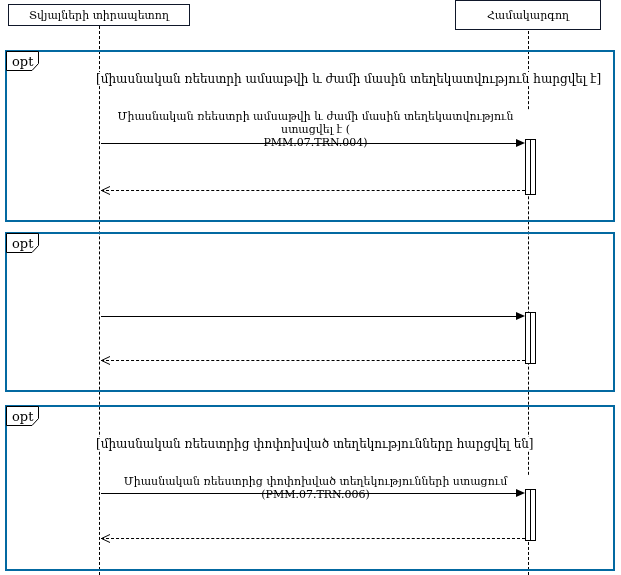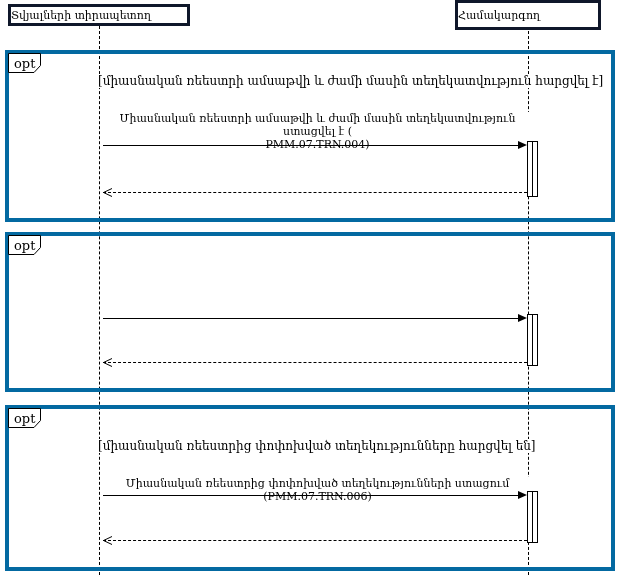--- a/index.html
+++ b/index.html
@@ -15,30 +15,31 @@
   }
   .lifeline {
     position: absolute;
     top: 26px;
     height: 549px;
     width: 0;
     border-left: 1px dashed #000;
   }
   .actor-box {
     position: absolute;
-    border: 3px solid #0f172a;
+    border: 1px solid #0f172a;
     background: #fff;
     display: flex;
     align-items: center;
+    justify-content: center;
     font-size: 11px;
     z-index: 3;
   }
   .fragment {
     position: absolute;
-    border: 4px solid #0369a1;
+    border: 2px solid #0369a1;
     z-index: 2;
   }
   .opt-tag { position: absolute; left: -1px; top: -1px; }
   .opt-text { font-size: 13px; font-family: "DejaVu Serif", serif; fill: #000; }
   .guard { position: absolute; font-size: 12px; white-space: nowrap; }
   .guard > span { background: #fff; padding: 0 1px; }
   .message {
     position: absolute;
     left: 94px;
     width: 429px;

